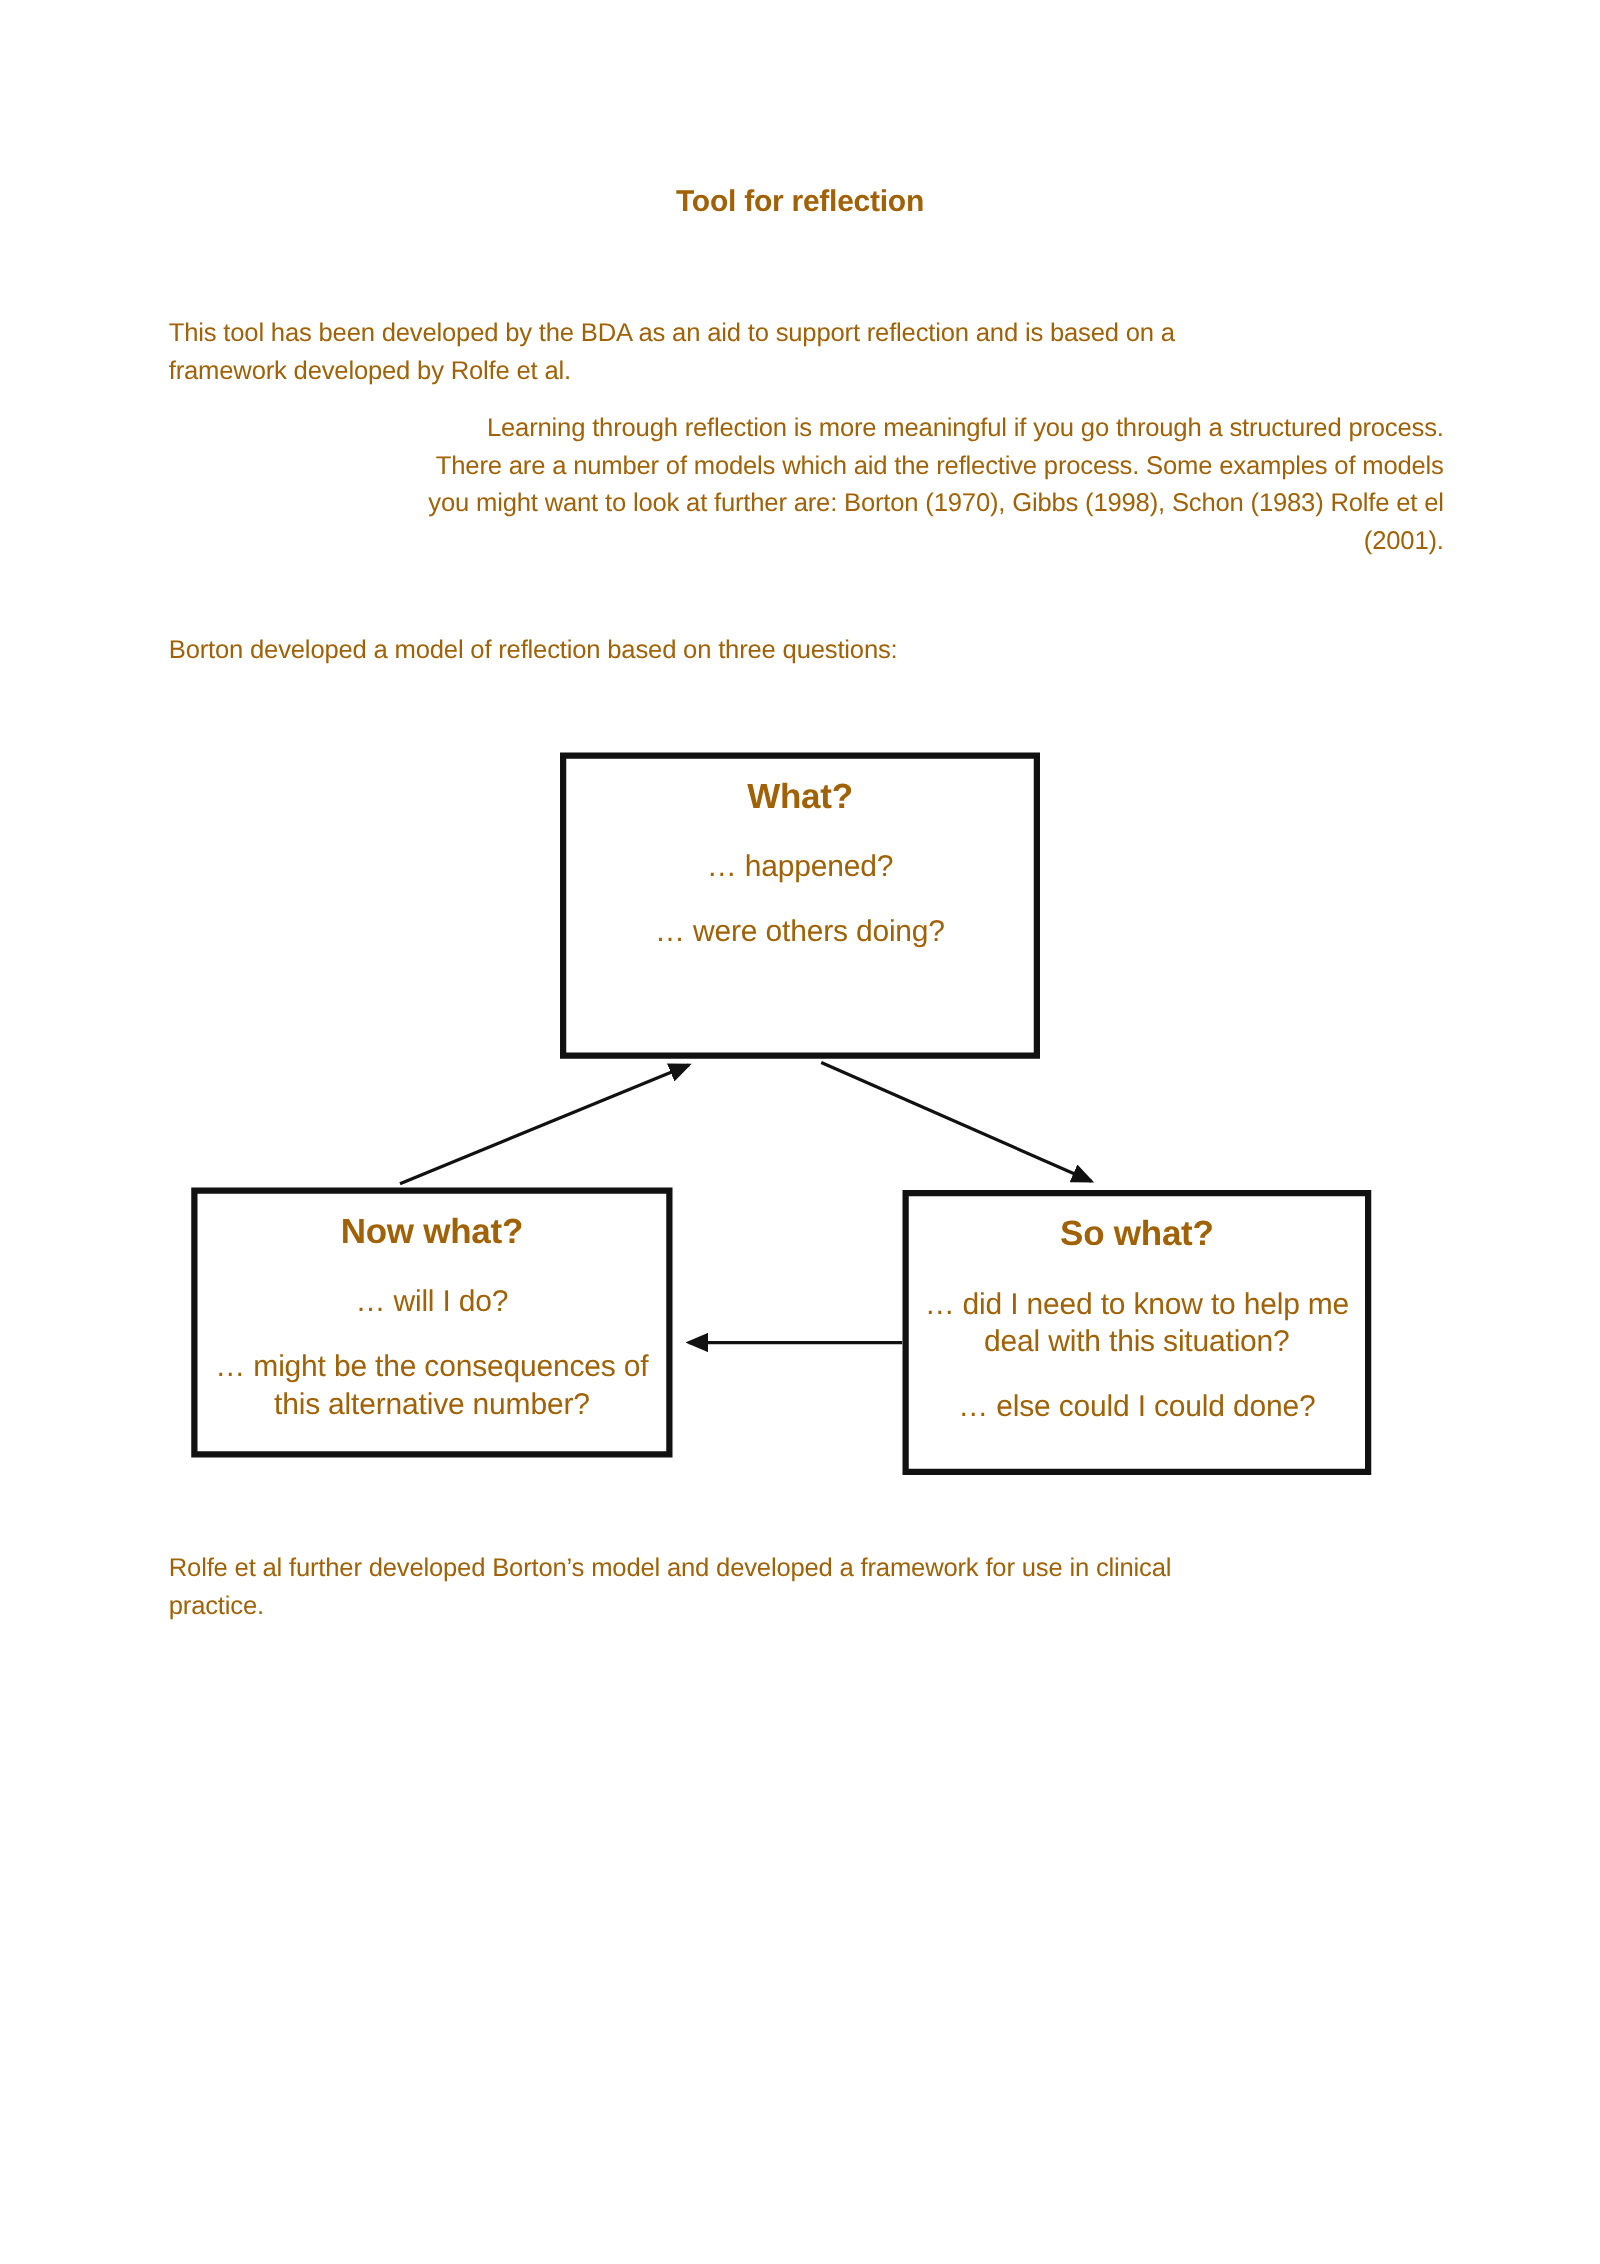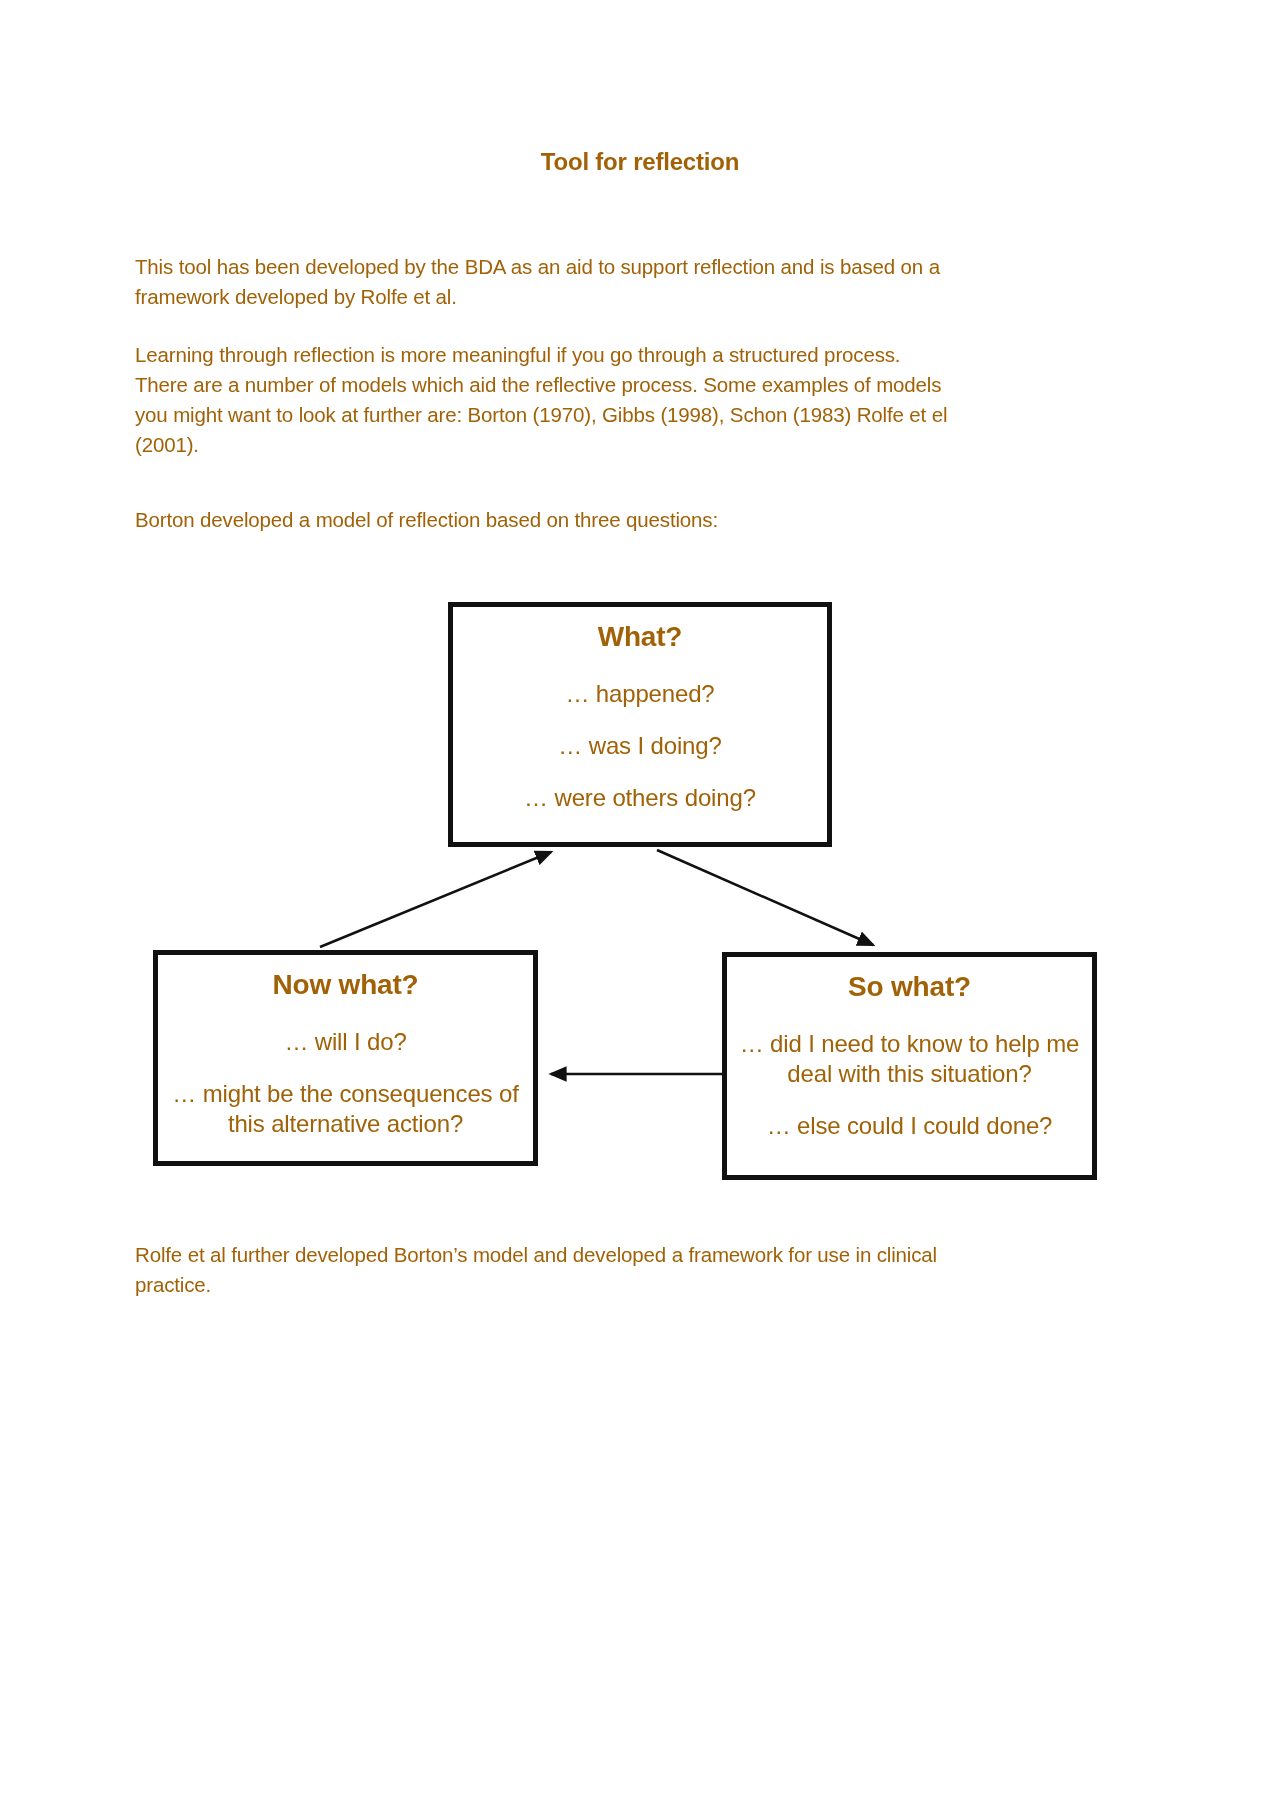--- a/index.html
+++ b/index.html
@@ -29,21 +29,21 @@
   .para {
     position: absolute;
     left: 135px;
     width: 1020px;
     font-size: 20.5px;
     line-height: 30px;
     letter-spacing: -0.15px;
     white-space: pre-line;
   }
   .para-1 { top: 252px; }
-  .para-2 { top: 340px; }
+  .para-2 { top: 328px; text-align: right; }
   .para-3 { top: 505px; }
   .para-4 { top: 1240px; }
 
   .diagram-box {
     position: absolute;
     box-sizing: border-box;
     border: 5px solid #111111;
     background: #ffffff;
     text-align: center;
     padding-top: 10px;
@@ -98,29 +98,28 @@
       </marker>
     </defs>
     <line x1="320" y1="947" x2="551" y2="852" stroke="#111111" stroke-width="2.6" marker-end="url(#arrowhead)"></line>
     <line x1="657" y1="850" x2="873" y2="945" stroke="#111111" stroke-width="2.6" marker-end="url(#arrowhead)"></line>
     <line x1="722" y1="1074" x2="551" y2="1074" stroke="#111111" stroke-width="2.6" marker-end="url(#arrowhead)"></line>
   </svg>
 
   <div class="diagram-box box-what">
     <div class="box-title">What?</div>
     <p class="box-item">… happened?</p>
-    <p class="box-item">… was I doing?</p>
     <p class="box-item">… were others doing?</p>
   </div>
 
   <div class="diagram-box box-nowwhat">
     <div class="box-title">Now what?</div>
     <p class="box-item">… will I do?</p>
     <p class="box-item">… might be the consequences of
-this alternative action?</p>
+this alternative number?</p>
   </div>
 
   <div class="diagram-box box-sowhat">
     <div class="box-title">So what?</div>
     <p class="box-item">… did I need to know to help me
 deal with this situation?</p>
     <p class="box-item">… else could I could done?</p>
   </div>
 
 </div>

